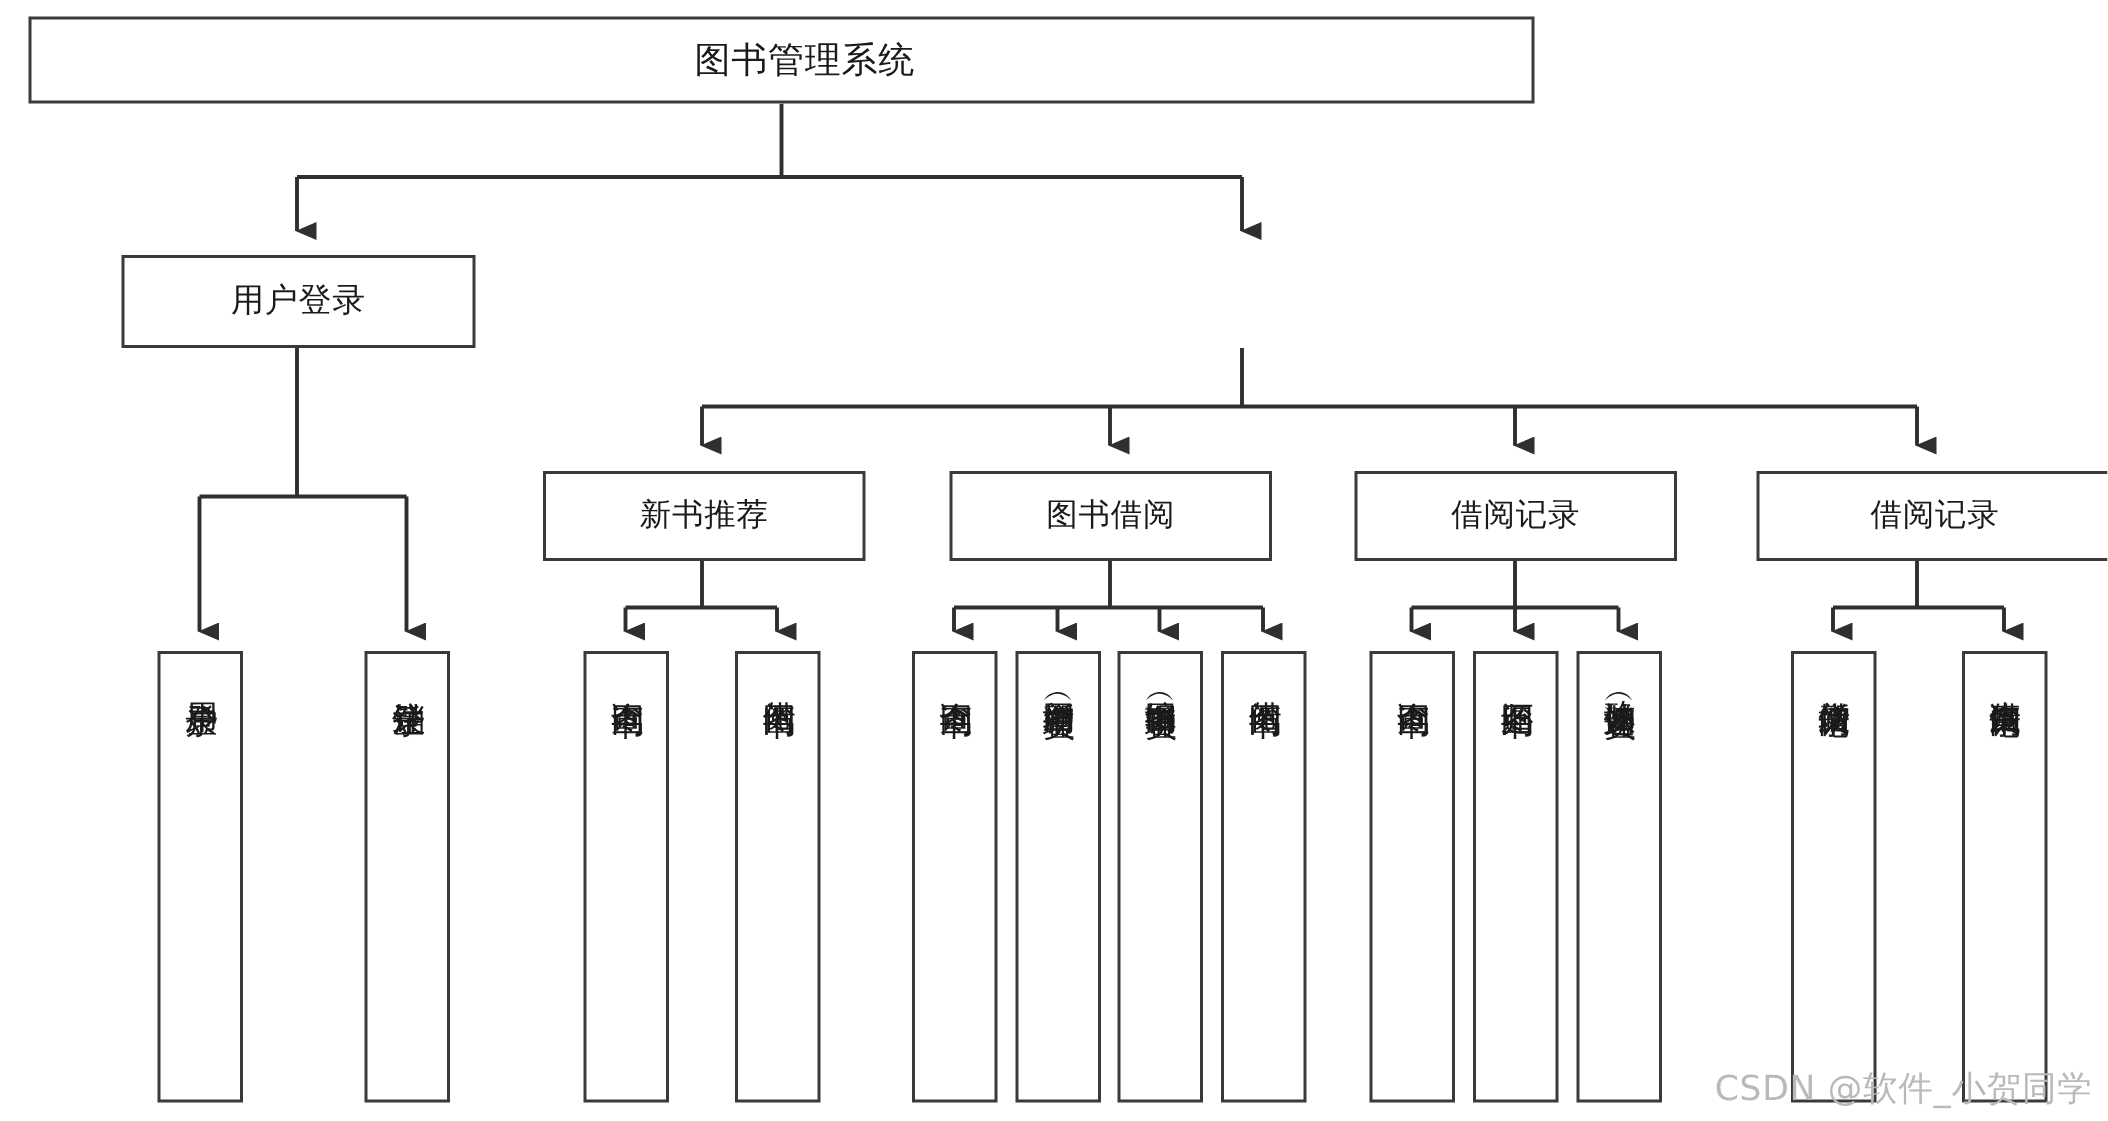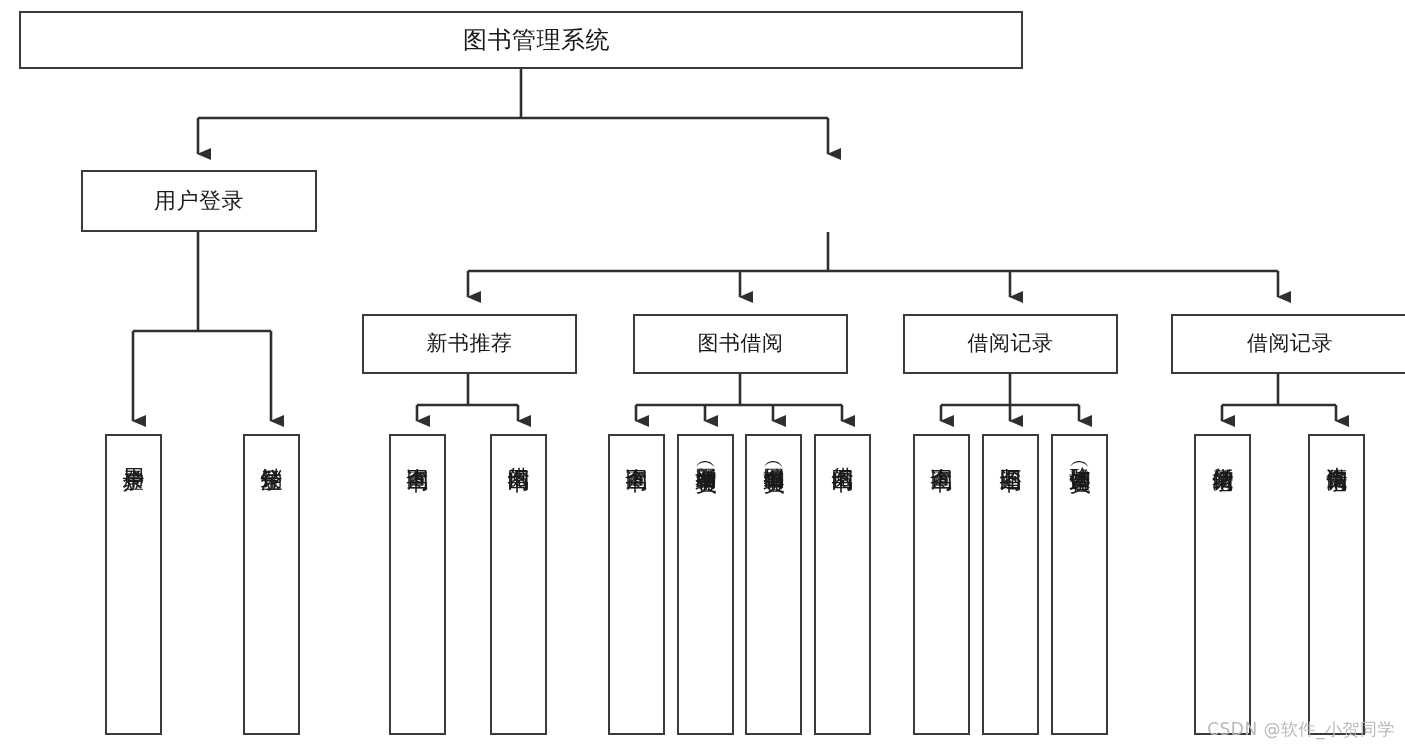--- a/index.html
+++ b/index.html
@@ -65,21 +65,21 @@
     letter-spacing: 1px;
     white-space: nowrap;
   }
   .node.leaf.tall .label {
     font-size: 21px;
   }
   .watermark {
     position: absolute;
     right: 10px;
     bottom: 6px;
-    font-size: 17px;
+    font-size: 23px;
     color: #b9b9b9;
     z-index: 5;
     white-space: nowrap;
     letter-spacing: 0.5px;
   }
 </style>
 </head>
 <body>
 
 <div id="canvas">

